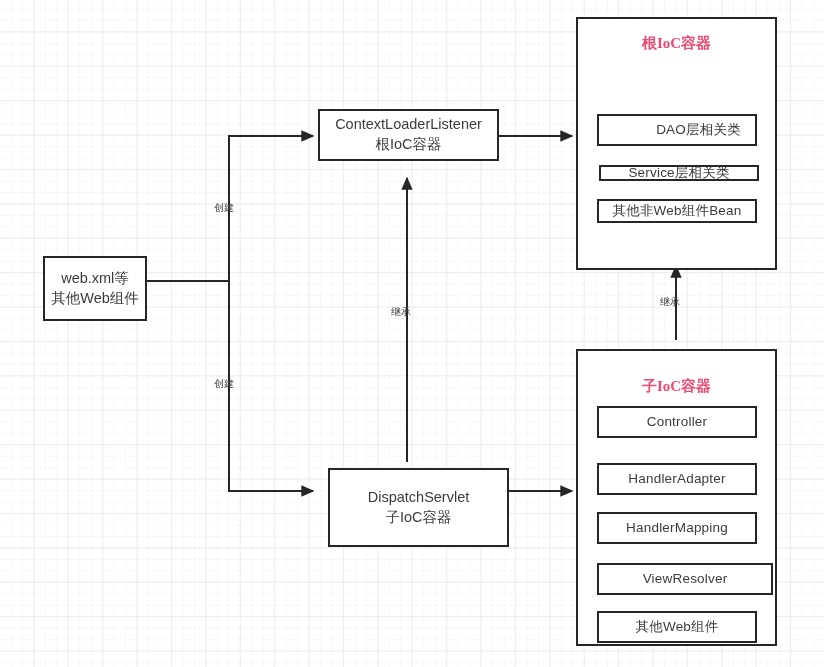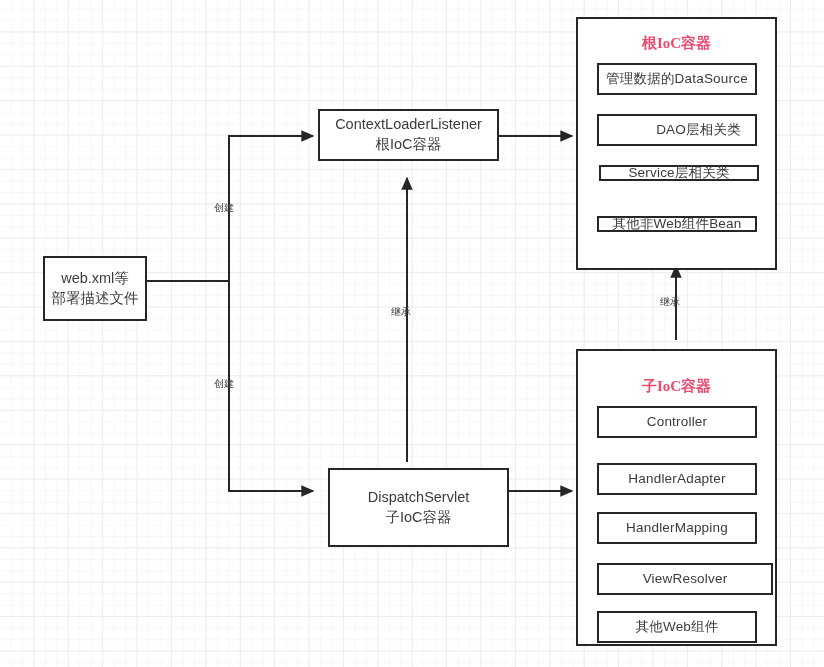--- a/index.html
+++ b/index.html
@@ -115,45 +115,42 @@
 
     <path d="M 499 491 L 572 491" stroke="#262626" stroke-width="2" fill="none" marker-end="url(#arrow)"></path>
 
     <path d="M 407 462 L 407 178" stroke="#262626" stroke-width="2" fill="none" marker-end="url(#arrow)"></path>
 
     <path d="M 676 340 L 676 266" stroke="#262626" stroke-width="2" fill="none" marker-end="url(#arrow)"></path>
   </svg>
 
   <div class="box node" style="left:43px; top:248px; width:104px; height:65px;">
     <span>web.xml等
-部署描述文件</span>
+其他Web组件</span>
   </div>
 
   <div class="box node" style="left:318px; top:101px; width:181px; height:52px;">
     <span>ContextLoaderListener
 根IoC容器</span>
   </div>
 
   <div class="box node" style="left:328px; top:460px; width:181px; height:79px;">
     <span>DispatchServlet
 子IoC容器</span>
   </div>
 
   <div class="box container-box" style="left:576px; top:9px; width:201px; height:253px;">
     <div class="container-title" style="top:14px;">根IoC容器</div>
-    <div class="item-box" style="left:19px; top:44px; width:160px; height:32px;">
-      <span>管理数据的DataSource</span>
-    </div>
     <div class="item-box" style="left:19px; top:95px; width:160px; height:32px;padding-left:43px;">
       <span>DAO层相关类</span>
     </div>
     <div class="item-box" style="left:21px; top:146px; width:160px; height:16px;">
       <span>Service层相关类</span>
     </div>
-    <div class="item-box" style="left:19px; top:197px; width:160px; height:16px;">
+    <div class="item-box" style="left:19px; top:180px; width:160px; height:24px;">
       <span>其他非Web组件Bean</span>
     </div>
   </div>
 
   <div class="box container-box" style="left:576px; top:341px; width:201px; height:297px;">
     <div class="container-title" style="top:25px;">子IoC容器</div>
     <div class="item-box" style="left:19px; top:55px; width:160px; height:32px;">
       <span>Controller</span>
     </div>
     <div class="item-box" style="left:19px; top:112px; width:160px; height:32px;">

